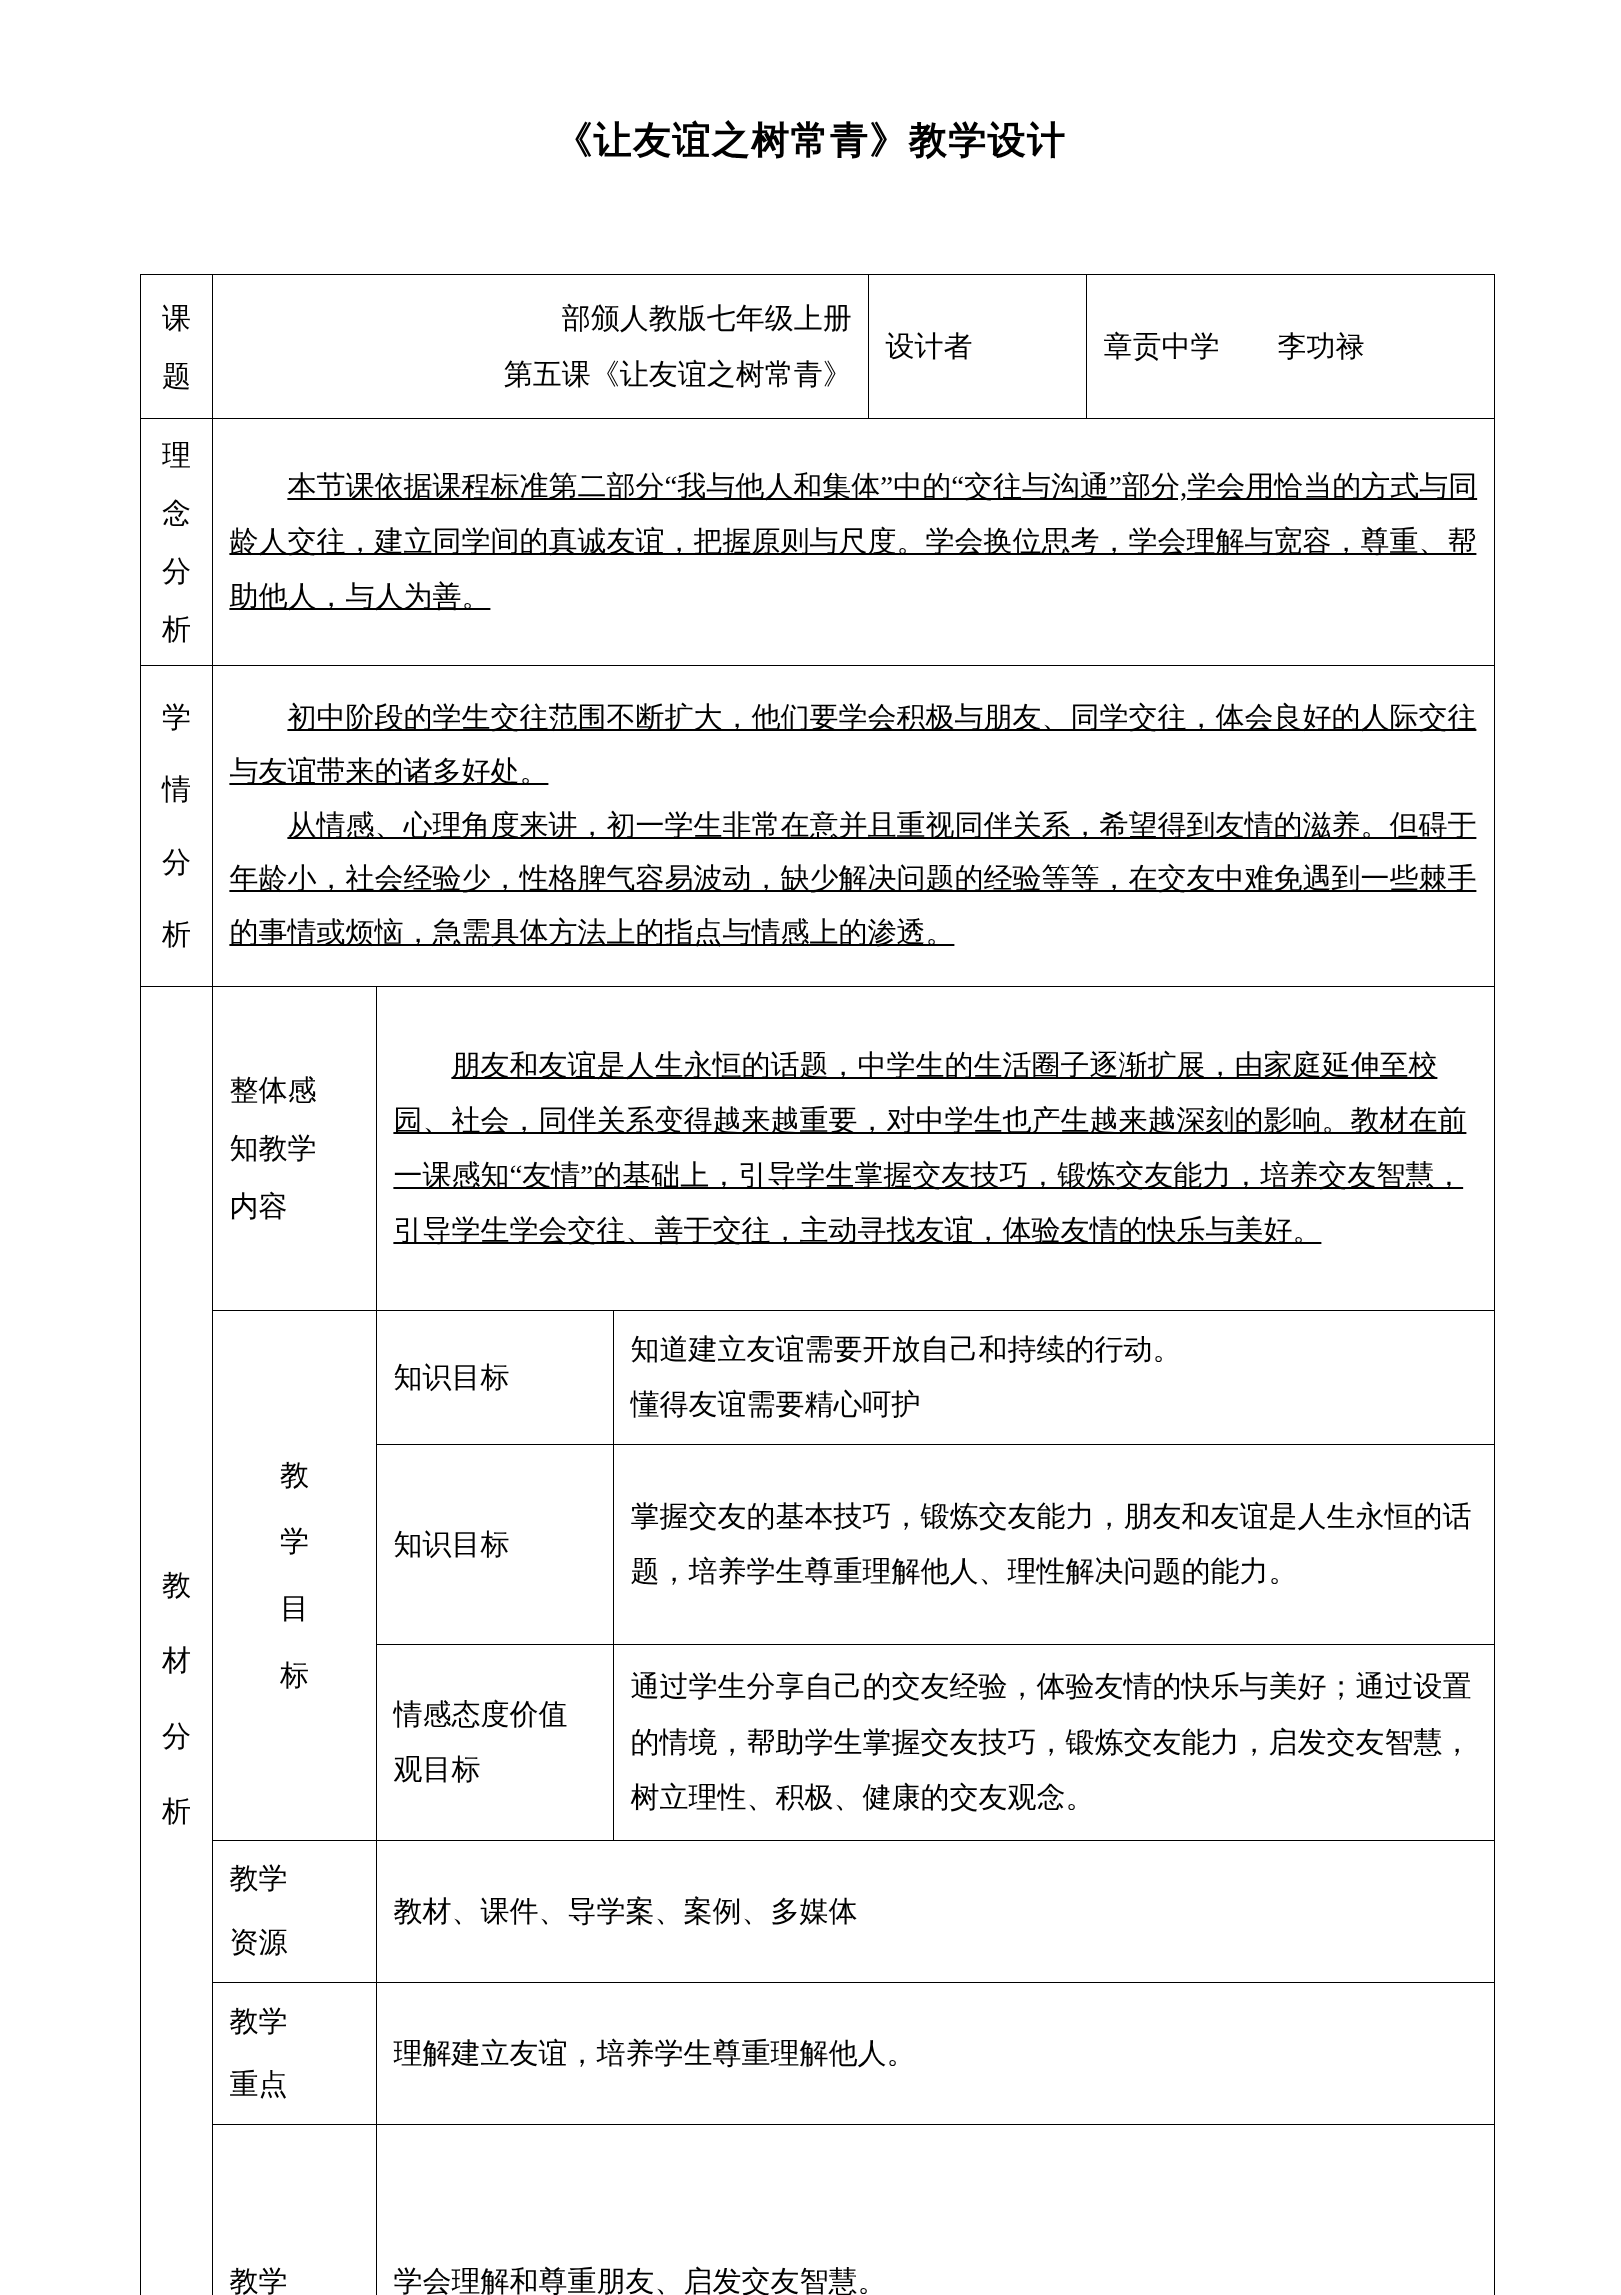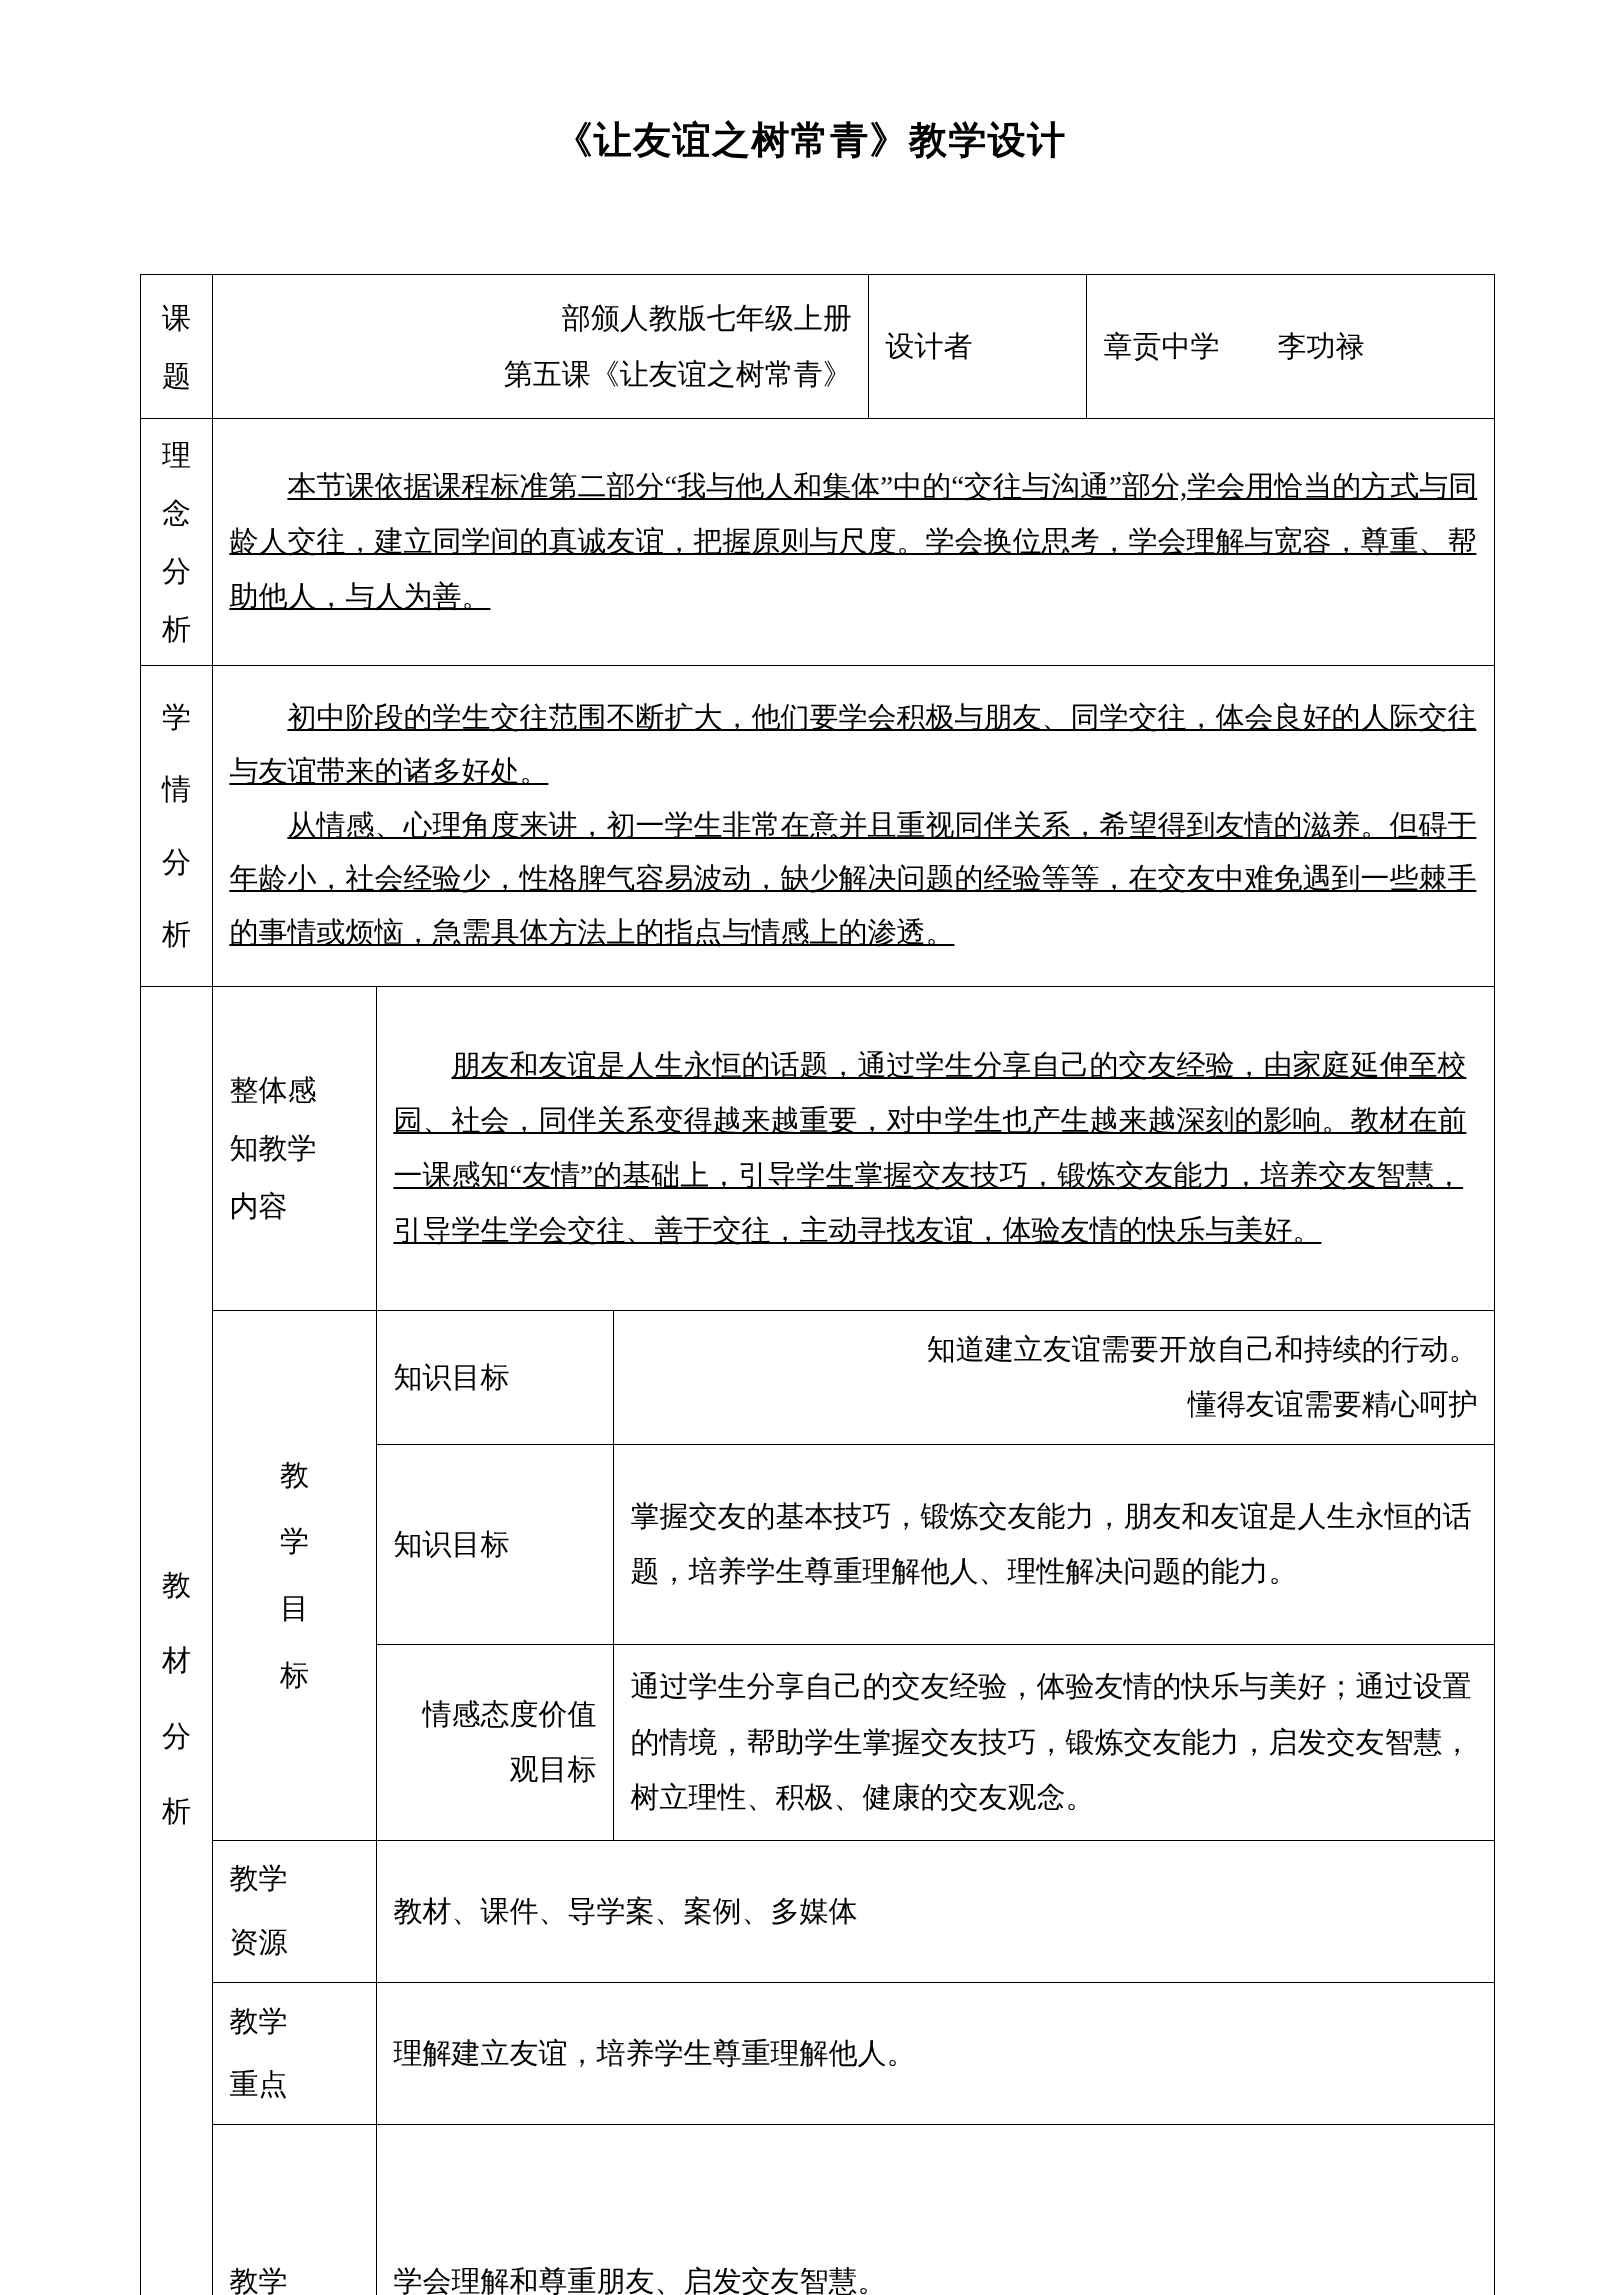--- a/index.html
+++ b/index.html
@@ -40,21 +40,21 @@
     line-height: 1.9;
   }
   td.v-label {
     text-align: center;
     white-space: pre-line;
     padding: 6.8px 4.1px;
   }
   td.c-label {
     white-space: pre-line;
   }
-  .pre { white-space: pre-line; text-align: right; }
+  .pre { white-space: pre-line; }
   .indent { text-indent: 2em; }
   td.top { vertical-align: top; padding-top: 18px; }
   td.para { padding: 13.7px 20.5px; text-decoration: underline; }
   .center-lines { text-align: right; line-height: 1.85; }
   tr.cutoff td { border-bottom: none; }
 </style>
 </head>
 <body>
 
 <div class="page">
@@ -106,21 +106,21 @@
 
     <tr style="height:324px">
       <td class="v-label" rowspan="7" style="line-height:2.6">教
 材
 分
 析</td>
       <td class="c-label" style="line-height:2.0">整体感
 知教学
 内容</td>
       <td colspan="4" class="para">
-        <div class="indent">朋友和友谊是人生永恒的话题，通过学生分享自己的交友经验，由家庭延伸至校园、社会，同伴关系变得越来越重要，对中学生也产生越来越深刻的影响。教材在前一课感知“友情”的基础上，引导学生掌握交友技巧，锻炼交友能力，培养交友智慧，引导学生学会交往、善于交往，主动寻找友谊，体验友情的快乐与美好。</div>
+        <div class="indent">朋友和友谊是人生永恒的话题，中学生的生活圈子逐渐扩展，由家庭延伸至校园、社会，同伴关系变得越来越重要，对中学生也产生越来越深刻的影响。教材在前一课感知“友情”的基础上，引导学生掌握交友技巧，锻炼交友能力，培养交友智慧，引导学生学会交往、善于交往，主动寻找友谊，体验友情的快乐与美好。</div>
       </td>
     </tr>
 
     <tr style="height:134px">
       <td class="v-label" rowspan="3" style="line-height:2.3">教
 学
 目
 标</td>
       <td class="c-label">知识目标</td>
       <td colspan="3" class="pre">知道建立友谊需要开放自己和持续的行动。

